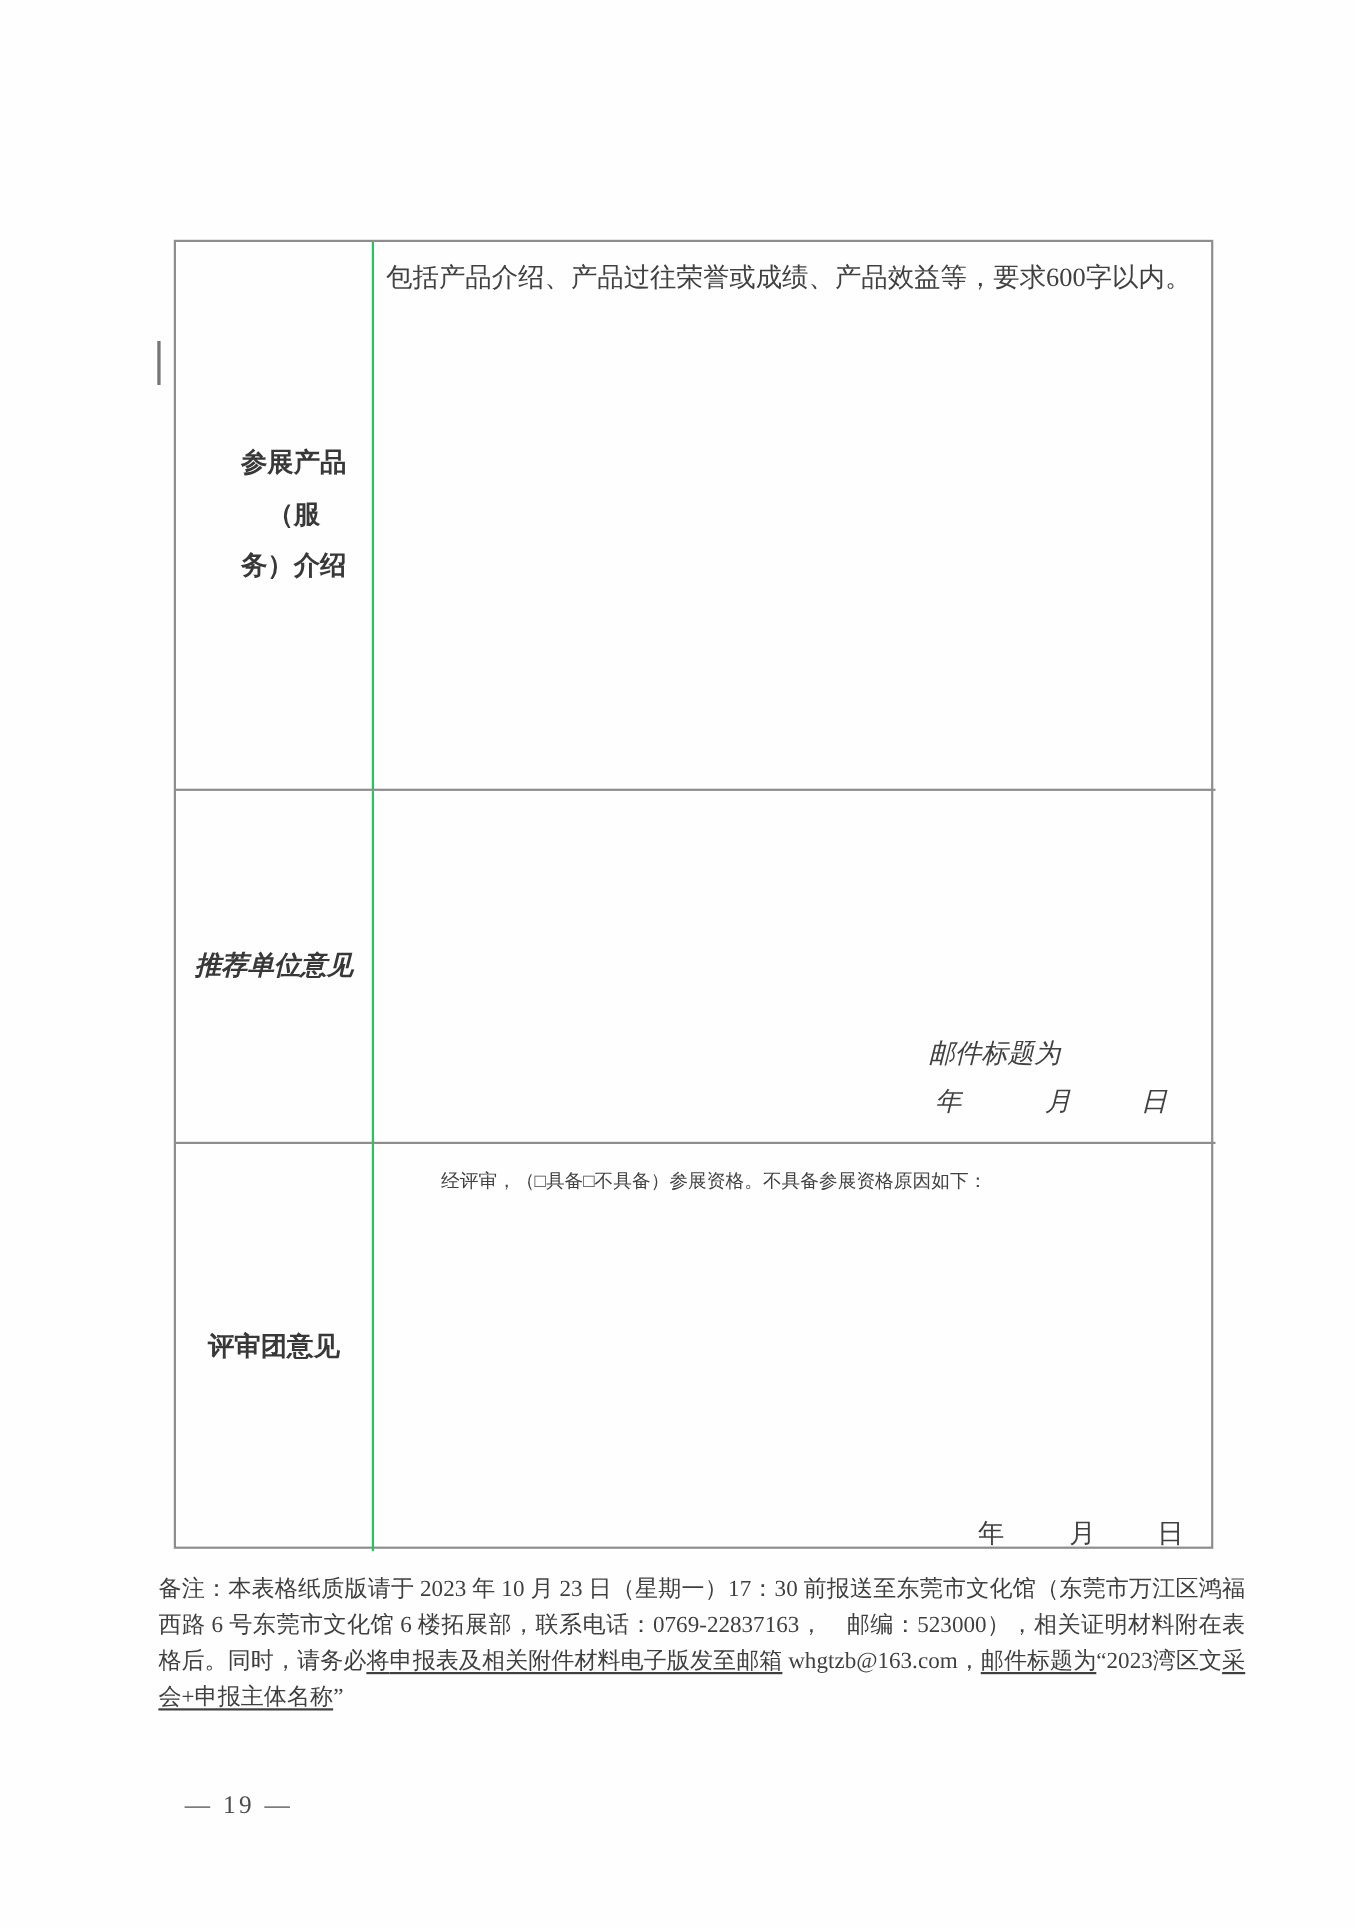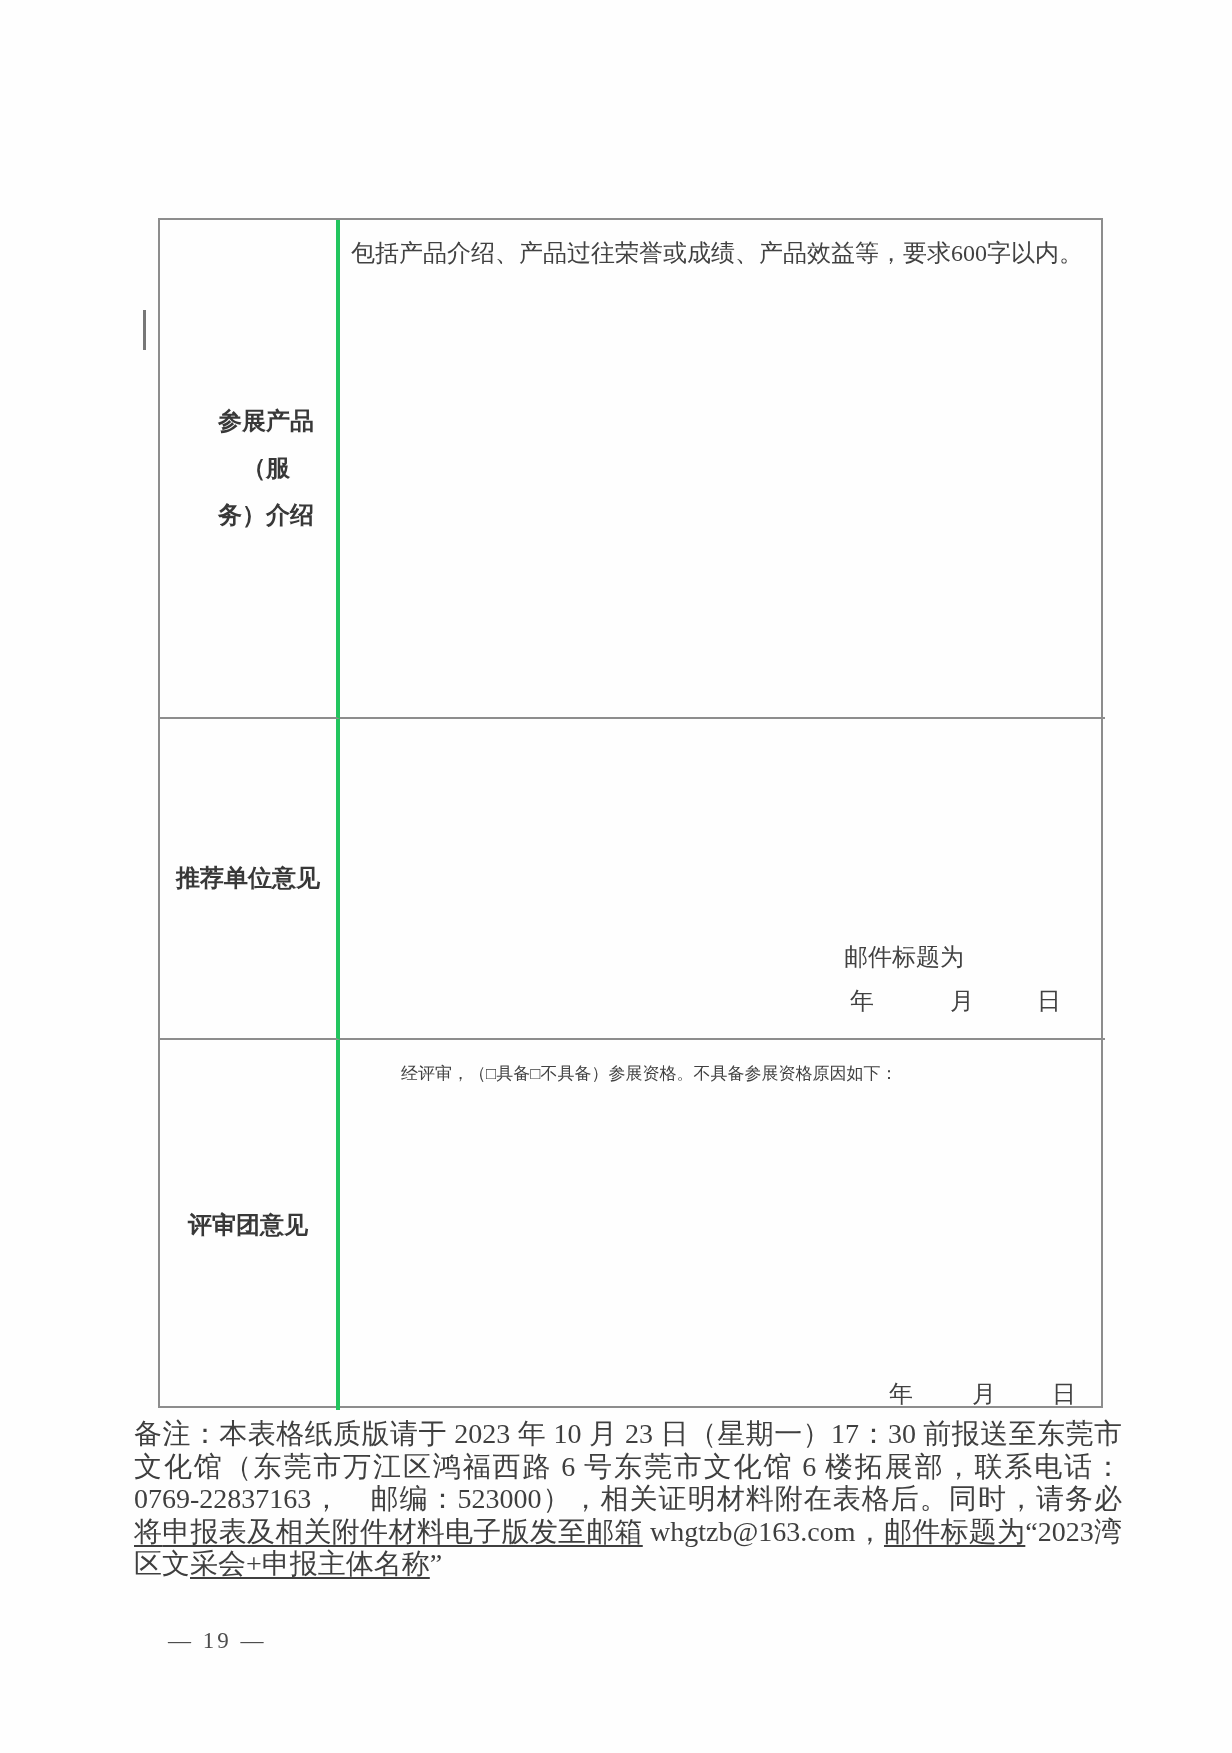--- a/index.html
+++ b/index.html
@@ -20,30 +20,30 @@
     width:945px;height:1190px;
     display:grid;
     grid-template-columns:180px 765px;
     grid-template-rows:499px 321px 370px;
     border:2px solid #8d8d8d;
     box-sizing:border-box;
     font-size:24px;
   }
   .cell{box-sizing:border-box;position:relative;}
   .label-cell{
-    border-right:4px solid #22c55e;
+    border-right:2px solid #22c55e;
     display:flex;align-items:center;justify-content:center;
     text-align:center;
     font-weight:700;
     line-height:47px;
     white-space:pre-line;
     color:#383838;
   }
   .row1{border-bottom:2px solid #8d8d8d;padding-left:36px;}
-  .row2{border-bottom:2px solid #8d8d8d;}
+  .row2{border-bottom:2px solid #8d8d8d;font-style:italic;}
   .content-cell{background:transparent;}
   .hint-text{
     position:absolute;left:11px;top:16px;
     white-space:nowrap;
     line-height:34px;
     color:#414141;
   }
   .seal-text{position:absolute;left:504px;top:222px;white-space:nowrap;color:#414141;}
   .date-y2{position:absolute;left:510px;top:266px;color:#414141;}
   .date-m2{position:absolute;left:610px;top:266px;color:#414141;}
@@ -52,24 +52,24 @@
     position:absolute;left:61px;top:22px;
     white-space:nowrap;font-size:17px;color:#414141;
   }
   .date-y3{position:absolute;left:549px;top:338px;color:#414141;}
   .date-m3{position:absolute;left:632px;top:338px;color:#414141;}
   .date-d3{position:absolute;left:712px;top:338px;color:#414141;}
 
   
   .note{
     position:absolute;left:128px;top:1412px;width:988px;
-    font-size:28px;line-height:32.5px;
+    font-size:21px;line-height:32.5px;
     text-align:justify;
     color:#3f3f3f;
-    margin:6px;
+    margin:16px;
   }
   .note .u{text-decoration:underline;text-underline-offset:4px;text-decoration-thickness:1.5px;}
 
   
   .page-number{
     position:absolute;left:168px;top:1628px;
     font-size:23px;letter-spacing:3px;color:#4d4d4d;
     white-space:nowrap;
   }
 </style>

